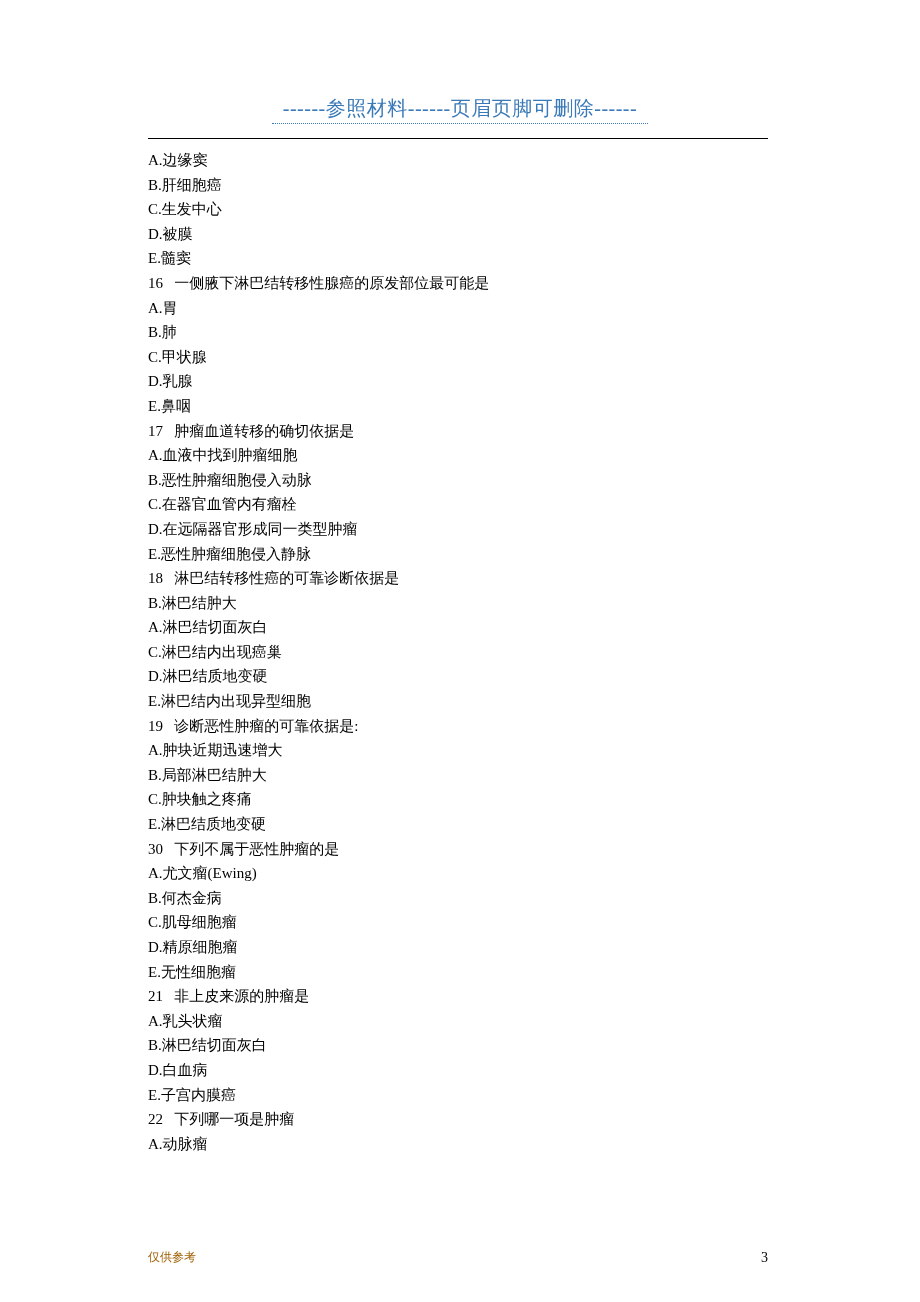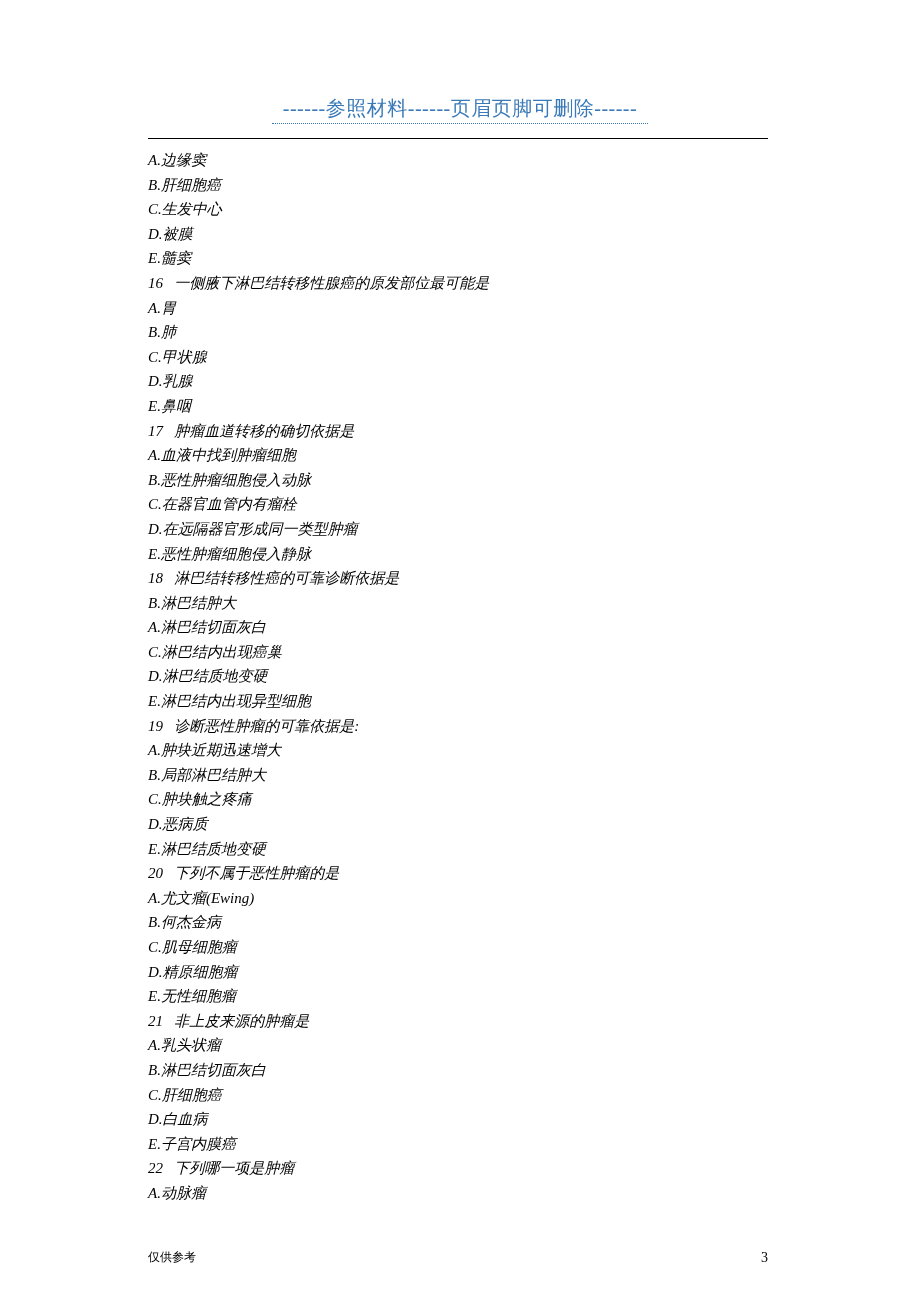--- a/index.html
+++ b/index.html
@@ -39,29 +39,28 @@
   }
   .content {
     position: absolute;
     top: 148px;
     left: 148px;
     width: 620px;
     font-size: 15px;
     line-height: 24.6px;
     color: #000;
     font-family: "SimSun", "宋体", "Times New Roman", serif;
-    font-style: italic;
   }
   .content .line { white-space: pre; }
   .footer-left {
     position: absolute;
     bottom: 36px;
     left: 148px;
     font-size: 12px;
-    color: #000000;
+    color: #a16207;
     font-family: "SimSun", "宋体", serif;
   }
   .footer-right {
     position: absolute;
     bottom: 36px;
     right: 152px;
     font-size: 14px;
     color: #000;
     font-family: "Times New Roman", serif;
   }
@@ -94,32 +93,30 @@
   <div class="line">18   淋巴结转移性癌的可靠诊断依据是</div>
   <div class="line">B.淋巴结肿大</div>
   <div class="line">A.淋巴结切面灰白</div>
   <div class="line">C.淋巴结内出现癌巢</div>
   <div class="line">D.淋巴结质地变硬</div>
   <div class="line">E.淋巴结内出现异型细胞</div>
   <div class="line">19   诊断恶性肿瘤的可靠依据是:</div>
   <div class="line">A.肿块近期迅速增大</div>
   <div class="line">B.局部淋巴结肿大</div>
   <div class="line">C.肿块触之疼痛</div>
-  <div class="line">D.恶病质</div>
   <div class="line">E.淋巴结质地变硬</div>
-  <div class="line">20   下列不属于恶性肿瘤的是</div>
+  <div class="line">30   下列不属于恶性肿瘤的是</div>
   <div class="line">A.尤文瘤(Ewing)</div>
   <div class="line">B.何杰金病</div>
   <div class="line">C.肌母细胞瘤</div>
   <div class="line">D.精原细胞瘤</div>
   <div class="line">E.无性细胞瘤</div>
   <div class="line">21   非上皮来源的肿瘤是</div>
   <div class="line">A.乳头状瘤</div>
   <div class="line">B.淋巴结切面灰白</div>
-  <div class="line">C.肝细胞癌</div>
   <div class="line">D.白血病</div>
   <div class="line">E.子宫内膜癌</div>
   <div class="line">22   下列哪一项是肿瘤</div>
   <div class="line">A.动脉瘤</div>
 </div>
 
 <div class="footer-left">仅供参考</div>
 <div class="footer-right">3</div>
 
 </body></html>

